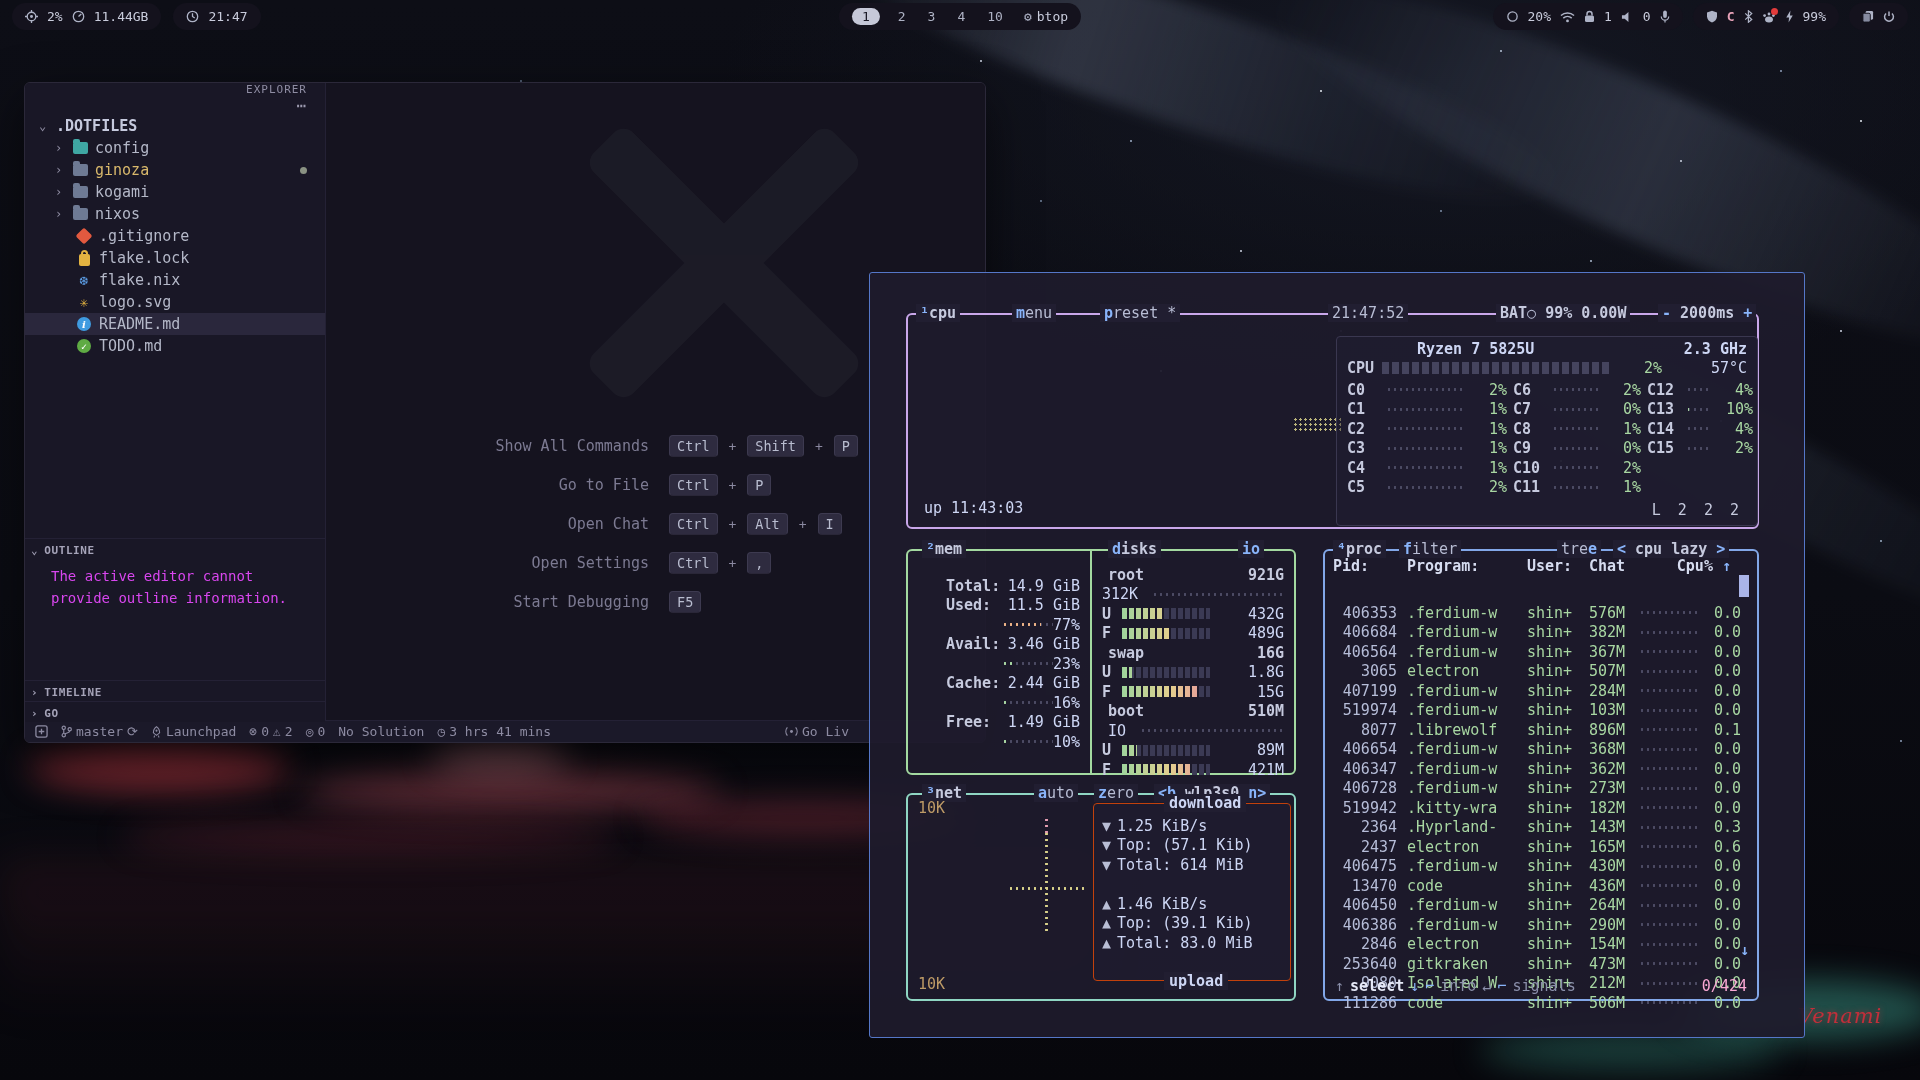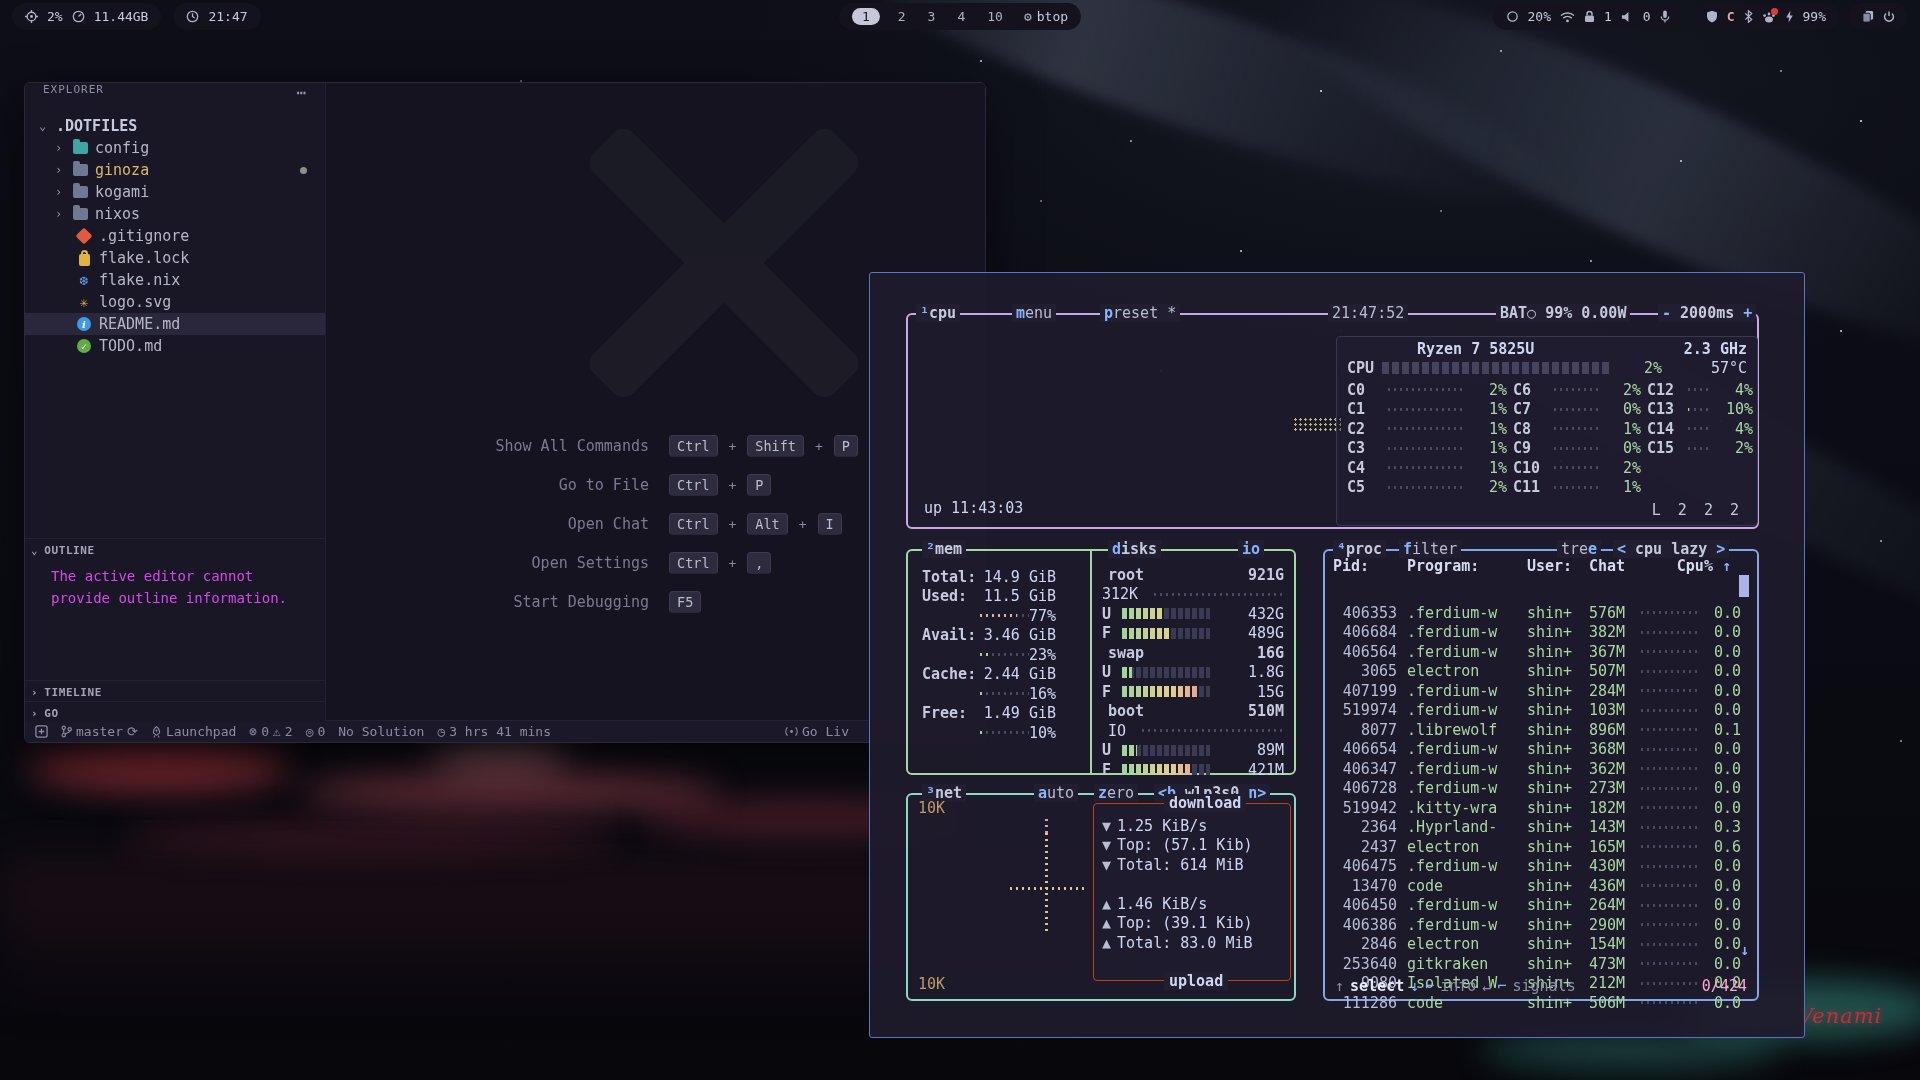--- a/index.html
+++ b/index.html
@@ -57,22 +57,22 @@
   .reddot::after { content:""; position:absolute; right:-2px; top:-3px; width:7px; height:7px;
     border-radius:50%; background:#e23b3b; }
 
   
   #vscode { position:absolute; left:24px; top:82px; width:962px; height:661px; background:#15131f;
     border:1px solid #2b2839; border-radius:6px; z-index:10; display:flex; flex-direction:column;
     box-shadow:0 18px 50px rgba(0,0,0,0.55); overflow:hidden; }
   #vs-body { flex:1; display:flex; min-height:0; }
   #sidebar { width:301px; background:#191726; border-right:1px solid #242135; position:relative;
     color:#b4b8c8; font-size:15px; }
-  #exp-head { height:32px; display:flex; align-items:flex-start; padding:0 18px; color:#8f8da3;
-    font-size:11px; letter-spacing:1px; }
+  #exp-head { height:32px; display:flex; align-items:flex-end; padding:0 18px; color:#8f8da3;
+    font-size:11px; letter-spacing:1px;flex-direction:column; }
   #exp-more { margin-left:auto; color:#9b99ae; font-size:16px; letter-spacing:1px; cursor:default; }
   .trow { height:22px; display:flex; align-items:center; gap:7px; padding-left:30px; cursor:default; }
   .trow.root { padding-left:14px; font-weight:bold; color:#c6cade; }
   .trow.file { padding-left:51px; }
   .trow.selected { background:#2a273c; }
   .trow .chev { color:#8f8da3; font-size:12px; width:10px; }
   .trow.mod > .lbl { color:#d9b96c; }
   .badge-dot { margin-left:auto; margin-right:18px; width:7px; height:7px; border-radius:50%;
     background:#8a9283; display:none; }
   .trow.mod .badge-dot { display:block; }
@@ -729,21 +729,21 @@
       <div id="load-row">L 2 2 2</div>
     </div>
     <div id="uptime">up 11:43:03</div>
   </div>
 
   <div class="box" id="box-mem">
     <span class="chip" style="left:14px;"><span class="sup">²</span><span>mem</span></span>
     <span class="chip" style="left:200px;"><span class="hot">d</span><span>isks</span></span>
     <span class="chip" style="left:330px;"><span class="hot">io</span></span>
 
-    <div style="padding-top:16px; width:162px;">
+    <div style="padding-top:25px; width:162px;margin-left:24px;">
       <div class="mline">
           <span class="mlabel">Total:</span>
           <span class="mval">14.9 GiB</span>
         </div>
       <div class="mline">
           <span class="mlabel">Used:</span>
           <span class="mval">11.5 GiB</span>
         </div>
       <div class="mline">
           <span class="dots mem-meter">

